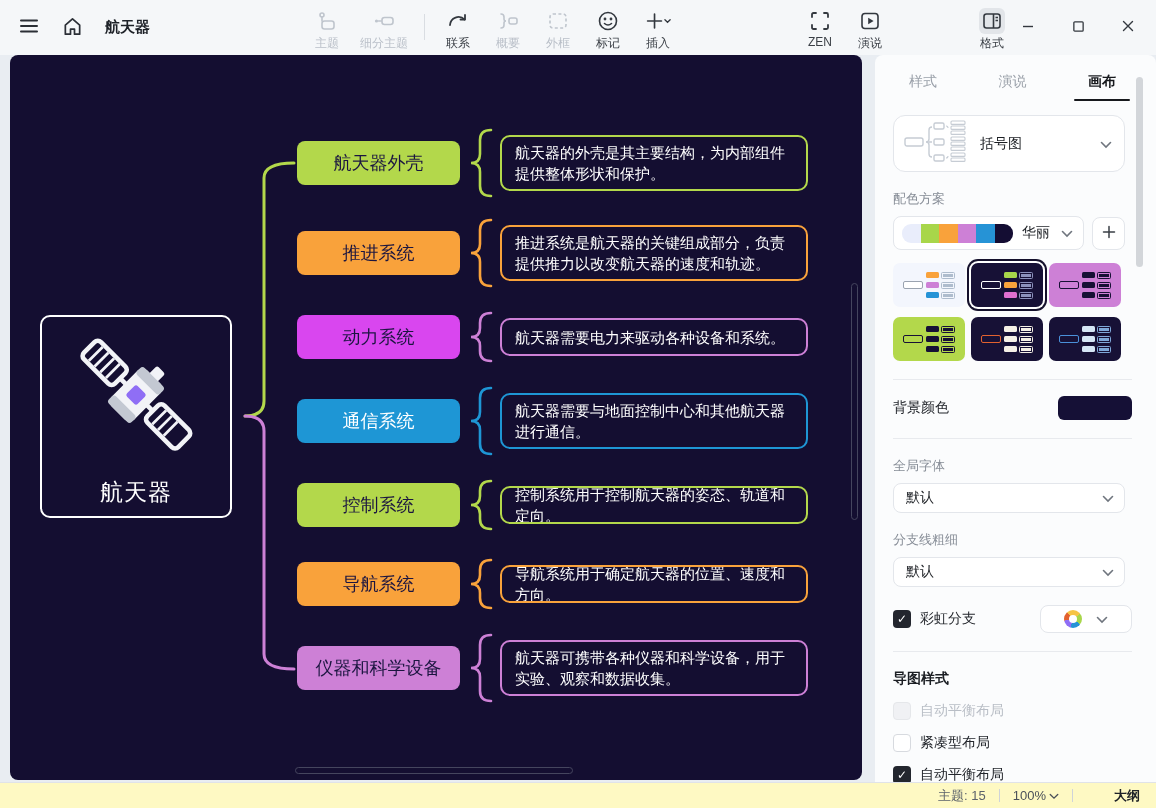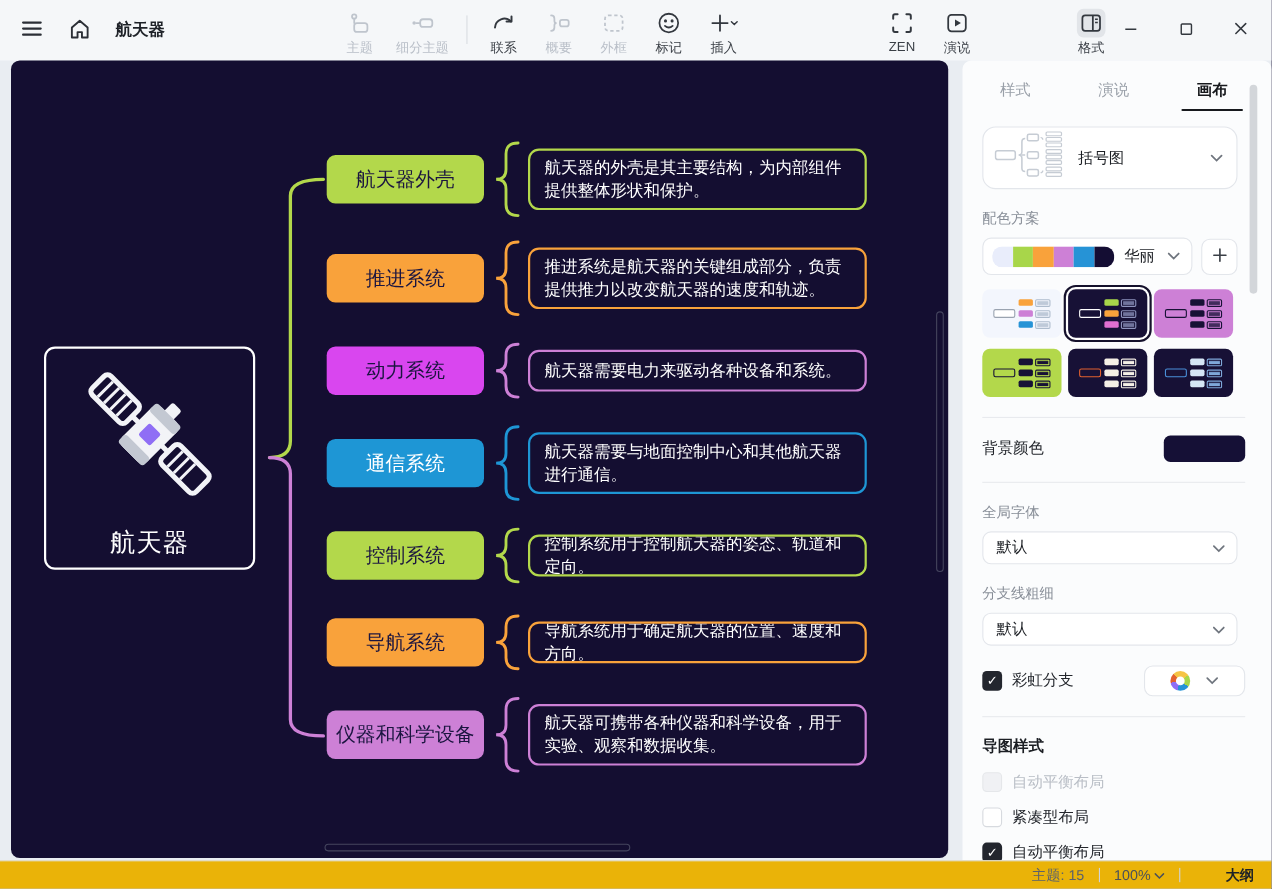--- a/index.html
+++ b/index.html
@@ -24,21 +24,21 @@
   .tb-window { margin-left:auto; display:flex; align-items:center; gap:14px; padding-right:10px; }
   .win-btn { width:36px; height:32px; background:none; border:none; display:flex; align-items:center; justify-content:center; cursor:pointer; }
   .win-btn svg { stroke:#33383f; }
 
   
   .canvas { position:absolute; left:10px; top:55px; width:852px; height:725px; background:#140e31; border-radius:8px; overflow:hidden; }
   .central-node { position:absolute; left:30px; top:260px; width:192px; height:203px; border:2.5px solid #ffffff; border-radius:10px; background:#140e31; display:flex; flex-direction:column; align-items:center; justify-content:flex-start; padding-top:14px; }
   .central-label { color:#ffffff; font-size:23px; margin-top:14px; letter-spacing:1px; }
   .big-brace { position:absolute; left:225px; top:95px; }
   .branch-row { position:absolute; left:287px; display:flex; align-items:center; transform:translateY(-50%); }
-  .topic-node { width:143px; height:44px; border-radius:8px; display:flex; align-items:center; justify-content:center; font-size:18px; flex:none; }
+  .topic-node { width:163px; height:44px; border-radius:8px; display:flex; align-items:center; justify-content:center; font-size:18px; flex:none; }
   .detail-node { width:308px; border-width:2px; border-style:solid; border-radius:10px; background:#140e31; color:#ffffff; font-size:15px; line-height:21px; padding:6px 13px; display:flex; align-items:center; overflow:hidden; }
   .row-brace { margin:0 6px 0 8px; flex:none; }
   .canvas .vscroll { position:absolute; right:4px; top:228px; width:7px; height:237px; border:1px solid #45455e; border-radius:4px; }
   .canvas .hscroll { position:absolute; left:285px; bottom:6px; width:278px; height:7px; border:1px solid #45455e; border-radius:4px; }
 
   
   .panel { position:absolute; left:875px; top:55px; width:281px; height:727px; background:#fbfcfd; border-radius:8px 8px 0 0; padding:10px 24px 0 18px; }
   .panel-scrollbar { position:absolute; right:13px; top:22px; width:7px; height:190px; background:#d3d6da; border-radius:4px; }
   .tabs { display:flex; justify-content:space-between; padding:0 14px; margin-bottom:14px; }
   .tab { background:none; border:none; font-size:14px; color:#9aa0a9; cursor:pointer; padding:8px 2px 10px; position:relative; }
@@ -77,21 +77,21 @@
   .checkbox.disabled { background:#f0f1f4; border:1.5px solid #e5e7ea; }
   .check-label { font-size:14px; color:#23262c; }
   .check-label.disabled { color:#b9bec6; }
   .rainbow-row { display:flex; align-items:center; margin-top:18px; }
   .rainbow-select { margin-left:auto; width:92px; height:28px; background:#fff; border:1px solid #e3e6eb; border-radius:8px; display:flex; align-items:center; justify-content:center; gap:14px; cursor:pointer; }
   .wheel { width:18px; height:18px; border-radius:50%; background:conic-gradient(#f6c445 0 15%, #a8d64a 15% 35%, #2693d6 35% 55%, #8f6ef5 55% 72%, #e2612f 72% 88%, #f6c445 88% 100%); display:flex; align-items:center; justify-content:center; }
   .wheel i { width:8px; height:8px; background:#fff; border-radius:50%; }
   .map-style-heading { font-size:14px; font-weight:bold; color:#1c1f24; margin-top:18px; }
 
   
-  .statusbar { position:absolute; left:0; bottom:0; width:1156px; height:26px; background:#eab308; border-top:1px solid #e0e3e8; display:flex; align-items:center; justify-content:flex-end; gap:13px; padding-right:16px; font-size:13px; color:#4b5159; }
+  .statusbar { position:absolute; left:0; bottom:0; width:1156px; height:26px; background:#fef9c3; border-top:1px solid #e0e3e8; display:flex; align-items:center; justify-content:flex-end; gap:13px; padding-right:16px; font-size:13px; color:#4b5159; }
   .status-divider { width:1px; height:13px; background:#cfd3d9; }
   .status-zoom { display:flex; align-items:center; gap:3px; cursor:pointer; }
   .status-outline { color:#1e2227; font-weight:bold; cursor:pointer;margin-left:28px; }
   .status-topics { color:#5c626b; }
 </style>
 </head>
 <body>
 
 <header class="titlebar">
   <div class="tb-left">

